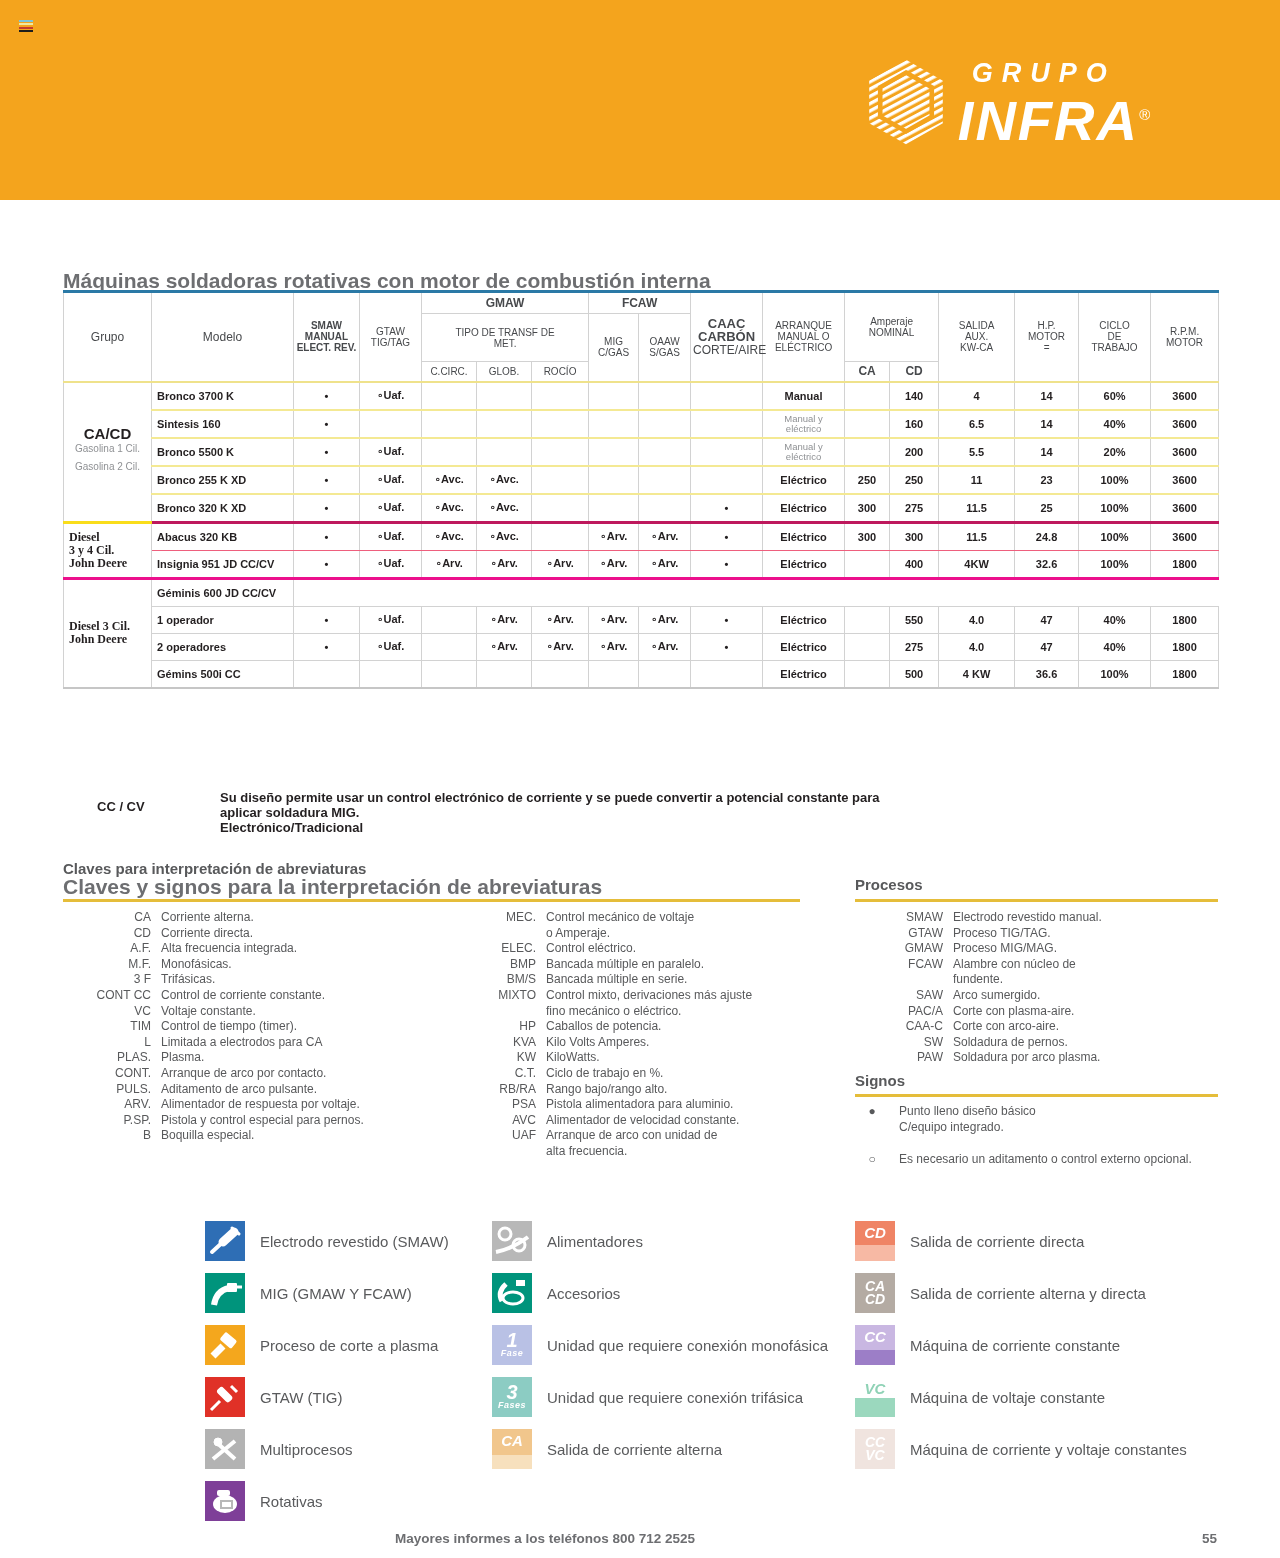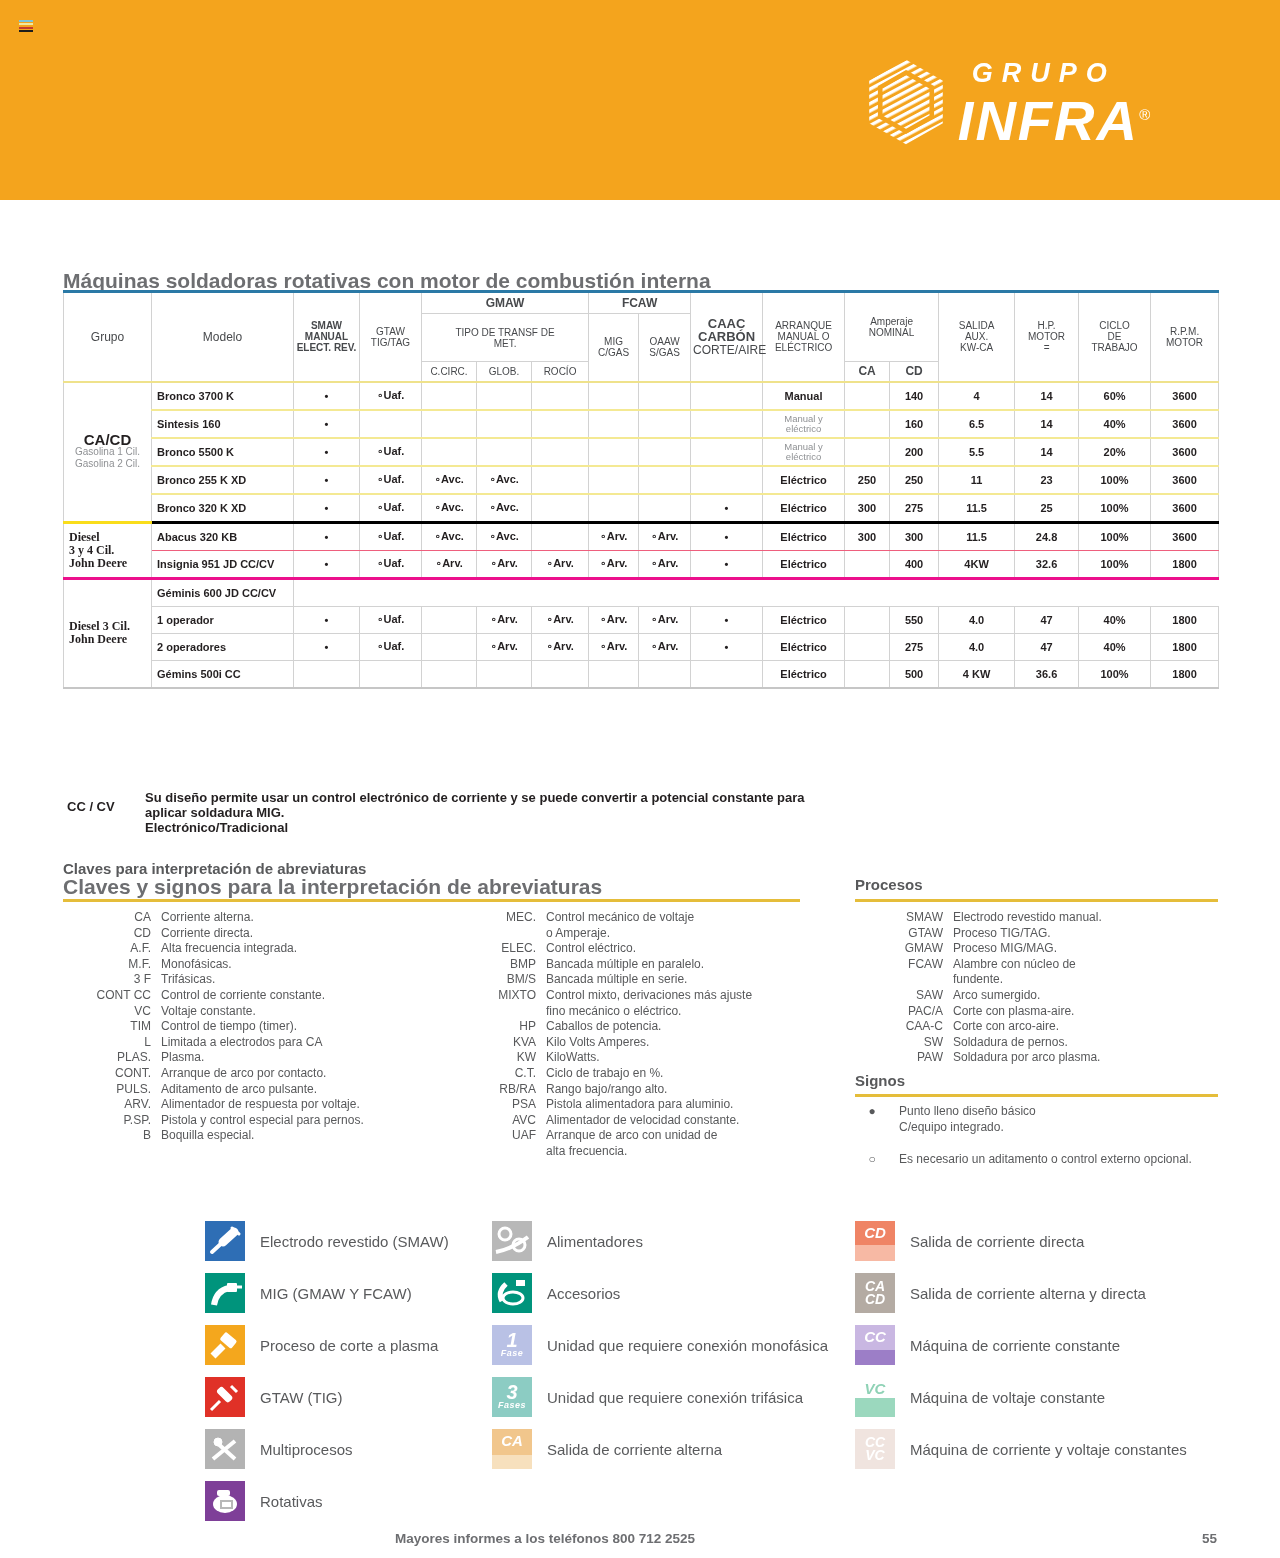--- a/index.html
+++ b/index.html
@@ -37,34 +37,34 @@
   .th-caac-big{font-size:13px;font-weight:bold;display:block;line-height:13px;}
   .th-caac-sub{font-size:12px;display:block;}
   .th-cacd{font-size:12px !important;font-weight:bold !important;}
   .mtable tbody td{height:24px;font-size:11px;font-weight:bold;text-align:center;vertical-align:middle;color:#231f20;}
   .mtable tbody td.model{text-align:left;padding-left:5px;}
   .mtable tbody tr:first-child td{border-top:2px solid #efe28b;}
   .c-small{font-weight:normal !important;font-size:9.5px !important;color:#8f9194 !important;line-height:10px;}
   .gcell{text-align:center;vertical-align:middle;}
   .glabel{font-weight:bold;font-size:12px;line-height:13px;}
   .glabel.big{font-size:15px;}
-  .gsub{font-weight:normal;font-size:10px;color:#8f9194;line-height:12px;}
+  .gsub{font-weight:normal;font-size:10px;color:#8f9194;line-height:18px;}
   .gcell.plain{text-align:left;padding-left:5px;font-family:Liberation Serif, serif;}
   .nogrid{border-left:none !important;border-right:none !important;}
   tr.sep-y1 > td{border-bottom:2px solid #f4e993;}
-  tr.sep-y2 > td{border-bottom:3px solid #000000;}
+  tr.sep-y2 > td{border-bottom:3px solid #be185d;}
   tr.sep-p1 > td{border-bottom:1px solid #ee5f7d;}
   tr.sep-m2 > td{border-bottom:3px solid #ec108c;}
   tr.sep-g  > td{border-bottom:1px solid #d2d2d2;}
   td.gsep-y2{border-bottom:3px solid #f9dd1b !important;}
   td.gsep-m2{border-bottom:3px solid #ec108c !important;}
   td.gsep-g{border-bottom:1px solid #d2d2d2 !important;}
 
   
-  .cccv{position:absolute;left:67px;top:790px;display:flex;}
+  .cccv{position:absolute;left:97px;top:790px;display:flex;gap:45px;}
   .cccv-label{font-size:13px;font-weight:bold;width:78px;padding-top:9px;}
   .cccv-text{font-size:13px;font-weight:bold;line-height:15px;width:690px;}
 
   
   .abbr-block{position:absolute;font-size:12px;color:#58595b;line-height:15.6px;}
   .abbr-row{display:flex;}
   .abbr-k{width:88px;text-align:right;flex:none;}
   .abbr-d{padding-left:10px;}
   .sign-row{display:flex;margin-bottom:17px;}
   .sign-sym{width:34px;text-align:center;flex:none;font-size:12px;}

